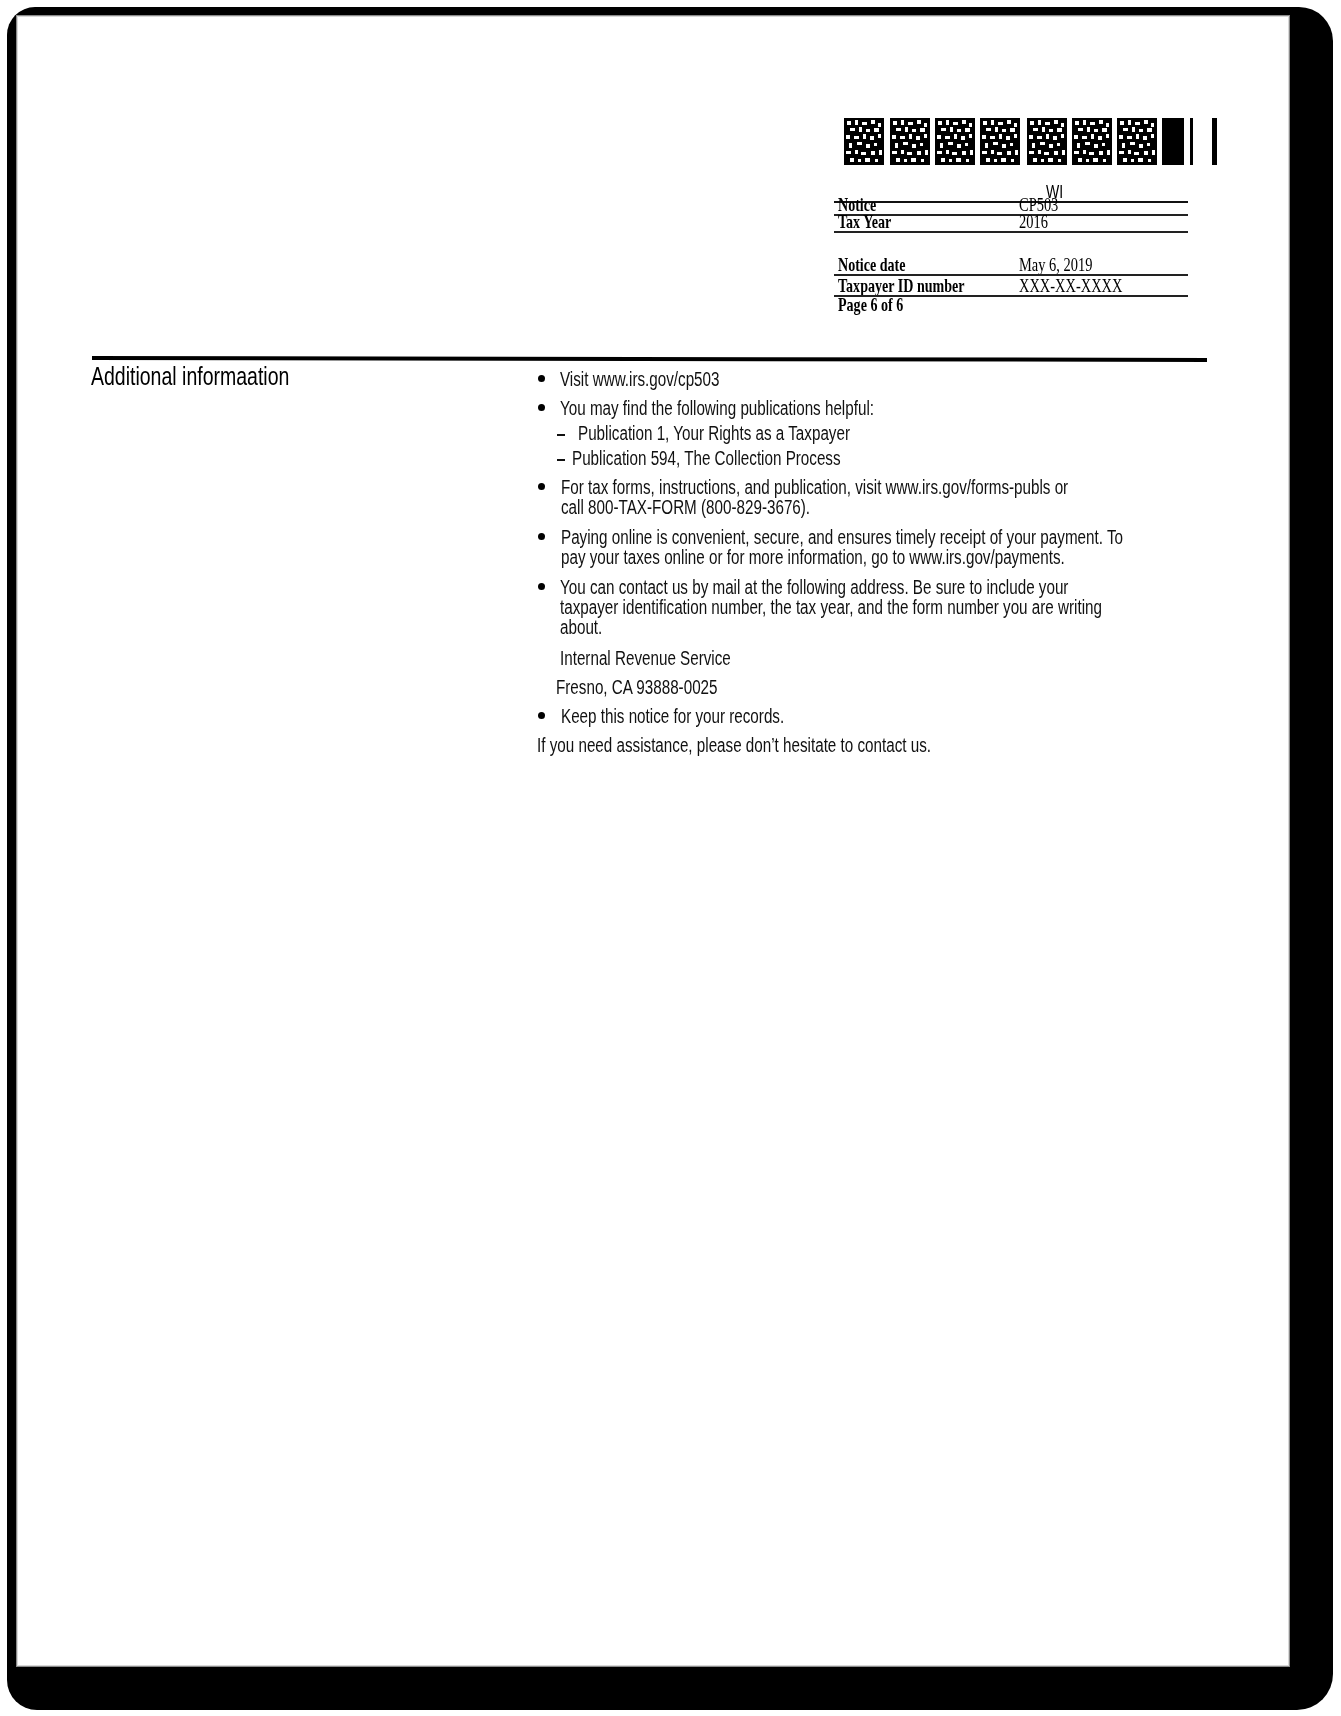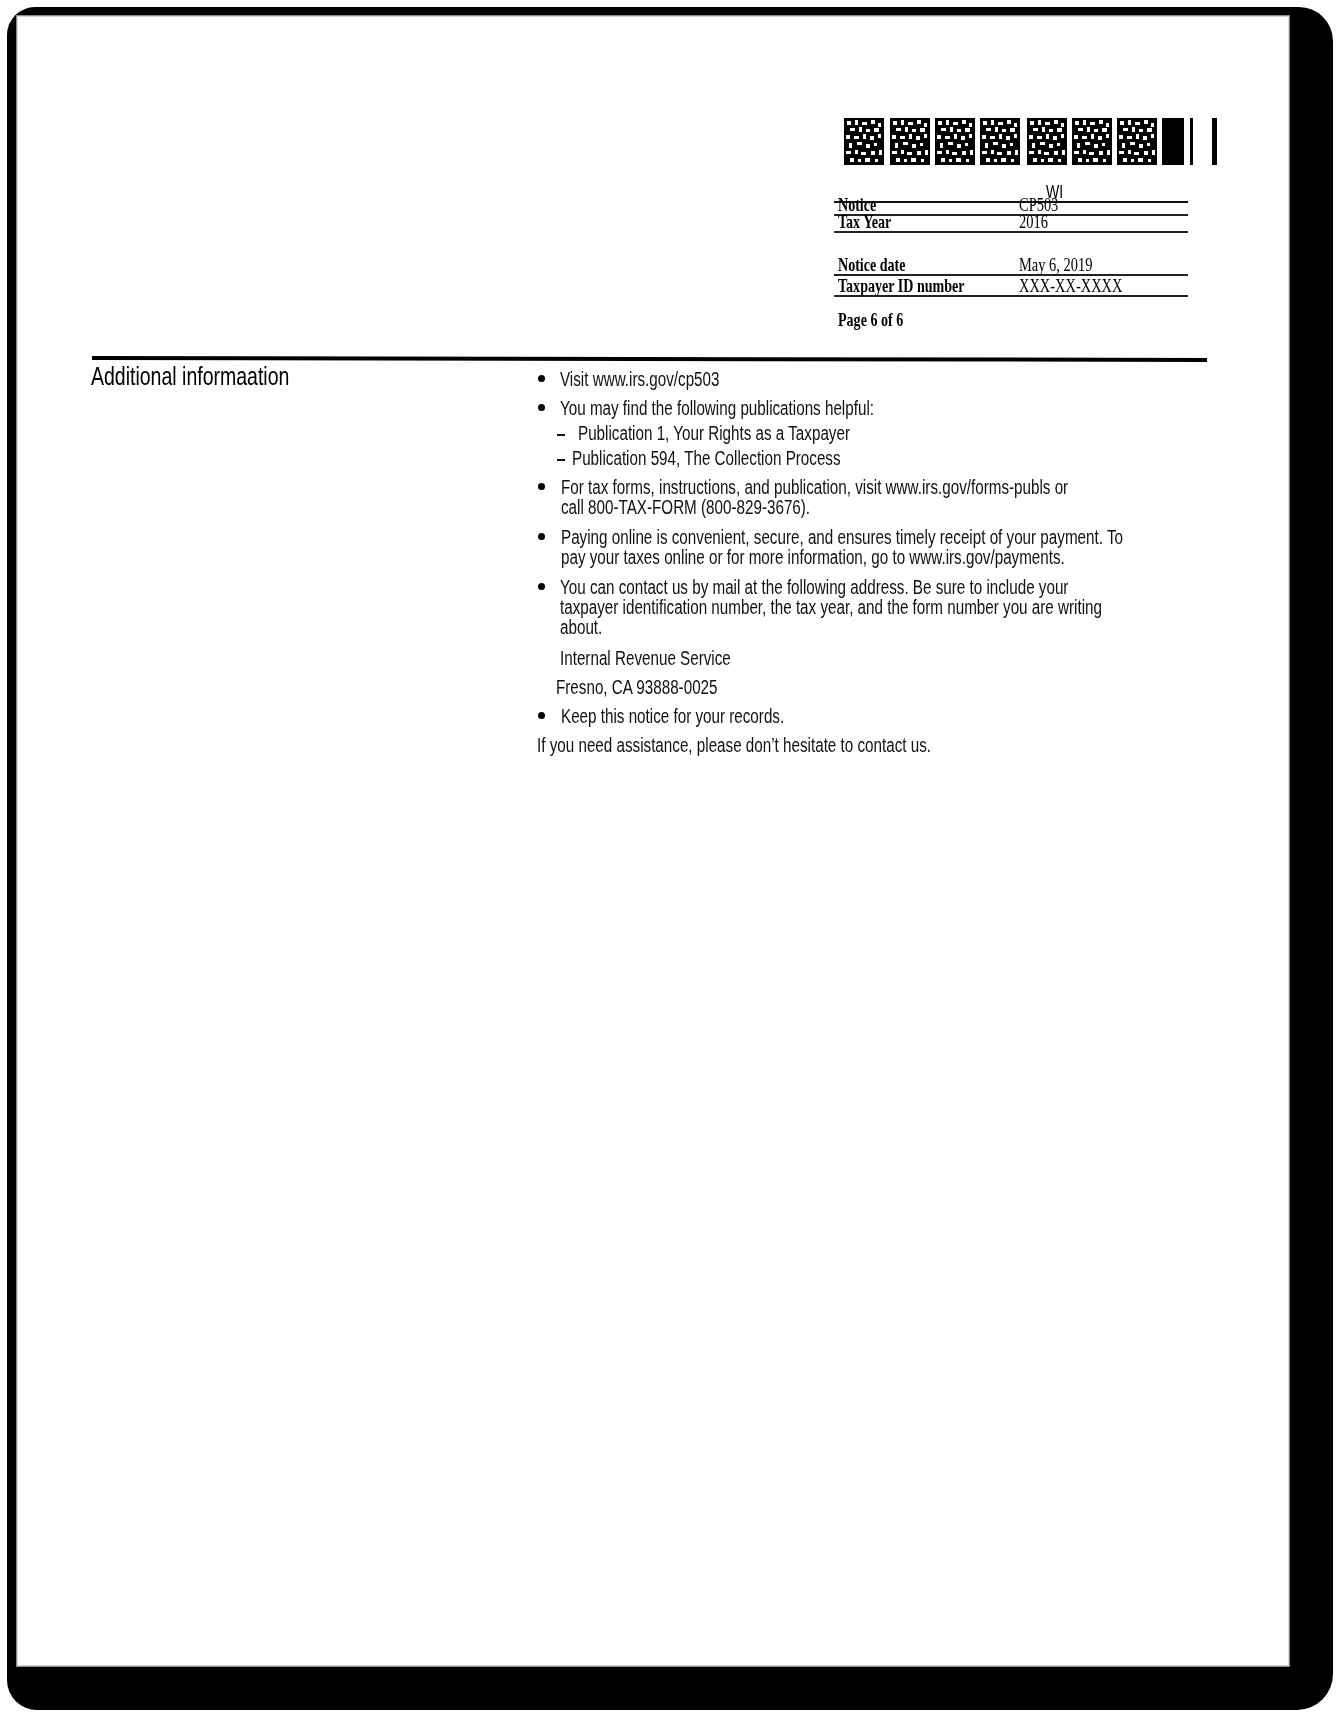--- a/index.html
+++ b/index.html
@@ -112,21 +112,21 @@
     <span class="val">2016</span>
   </div>
   <div class="row" style="top:83px">
     <span class="lbl">Notice  date</span>
     <span class="val">May 6, 2019</span>
   </div>
   <div class="row" style="top:104px">
     <span class="lbl">Taxpayer ID number</span>
     <span class="val">XXX-XX-XXXX</span>
   </div>
-  <div class="row last" style="top:138px">
+  <div class="row last" style="top:123px">
     <span class="lbl">Page 6 of 6</span>
   </div>
 </div>
 
 <div class="rule"></div>
 
 <div class="section-title cond">Additional informaation</div>
 
 <div class="content cond">
 

